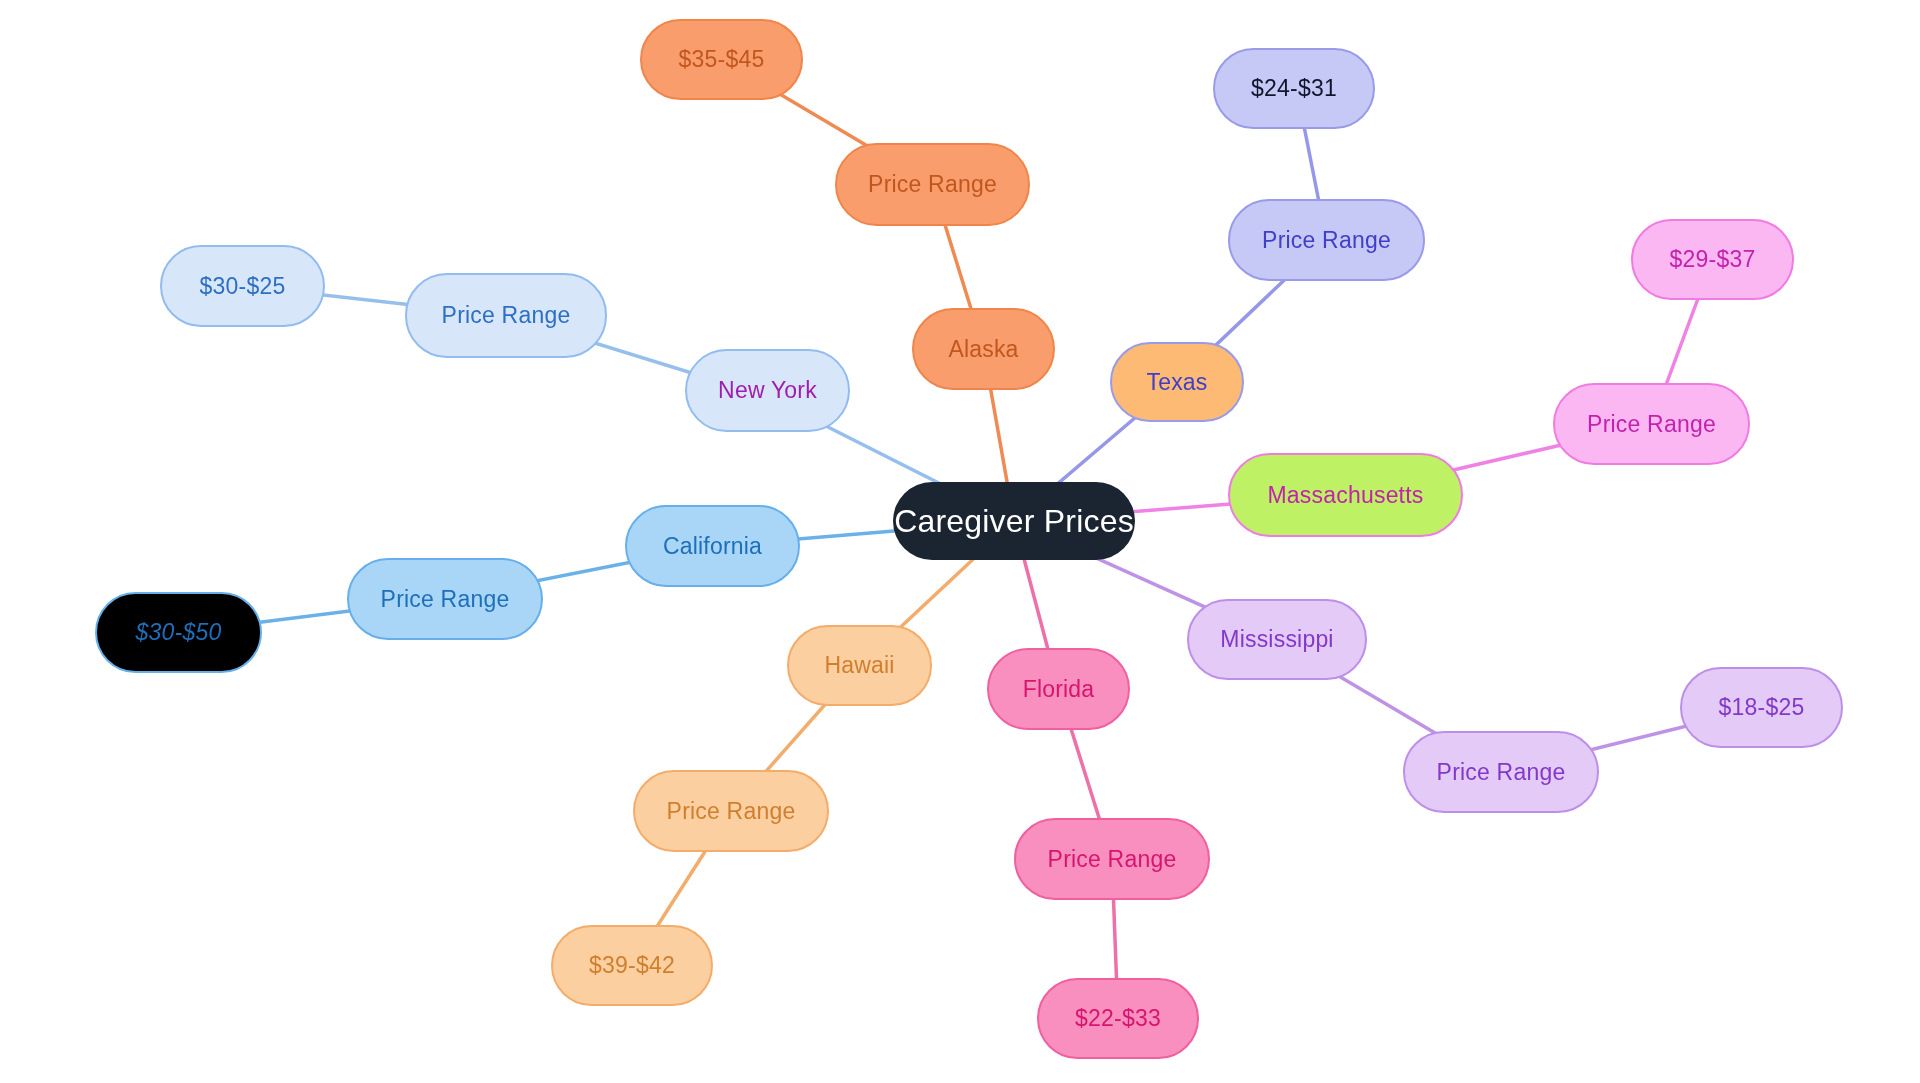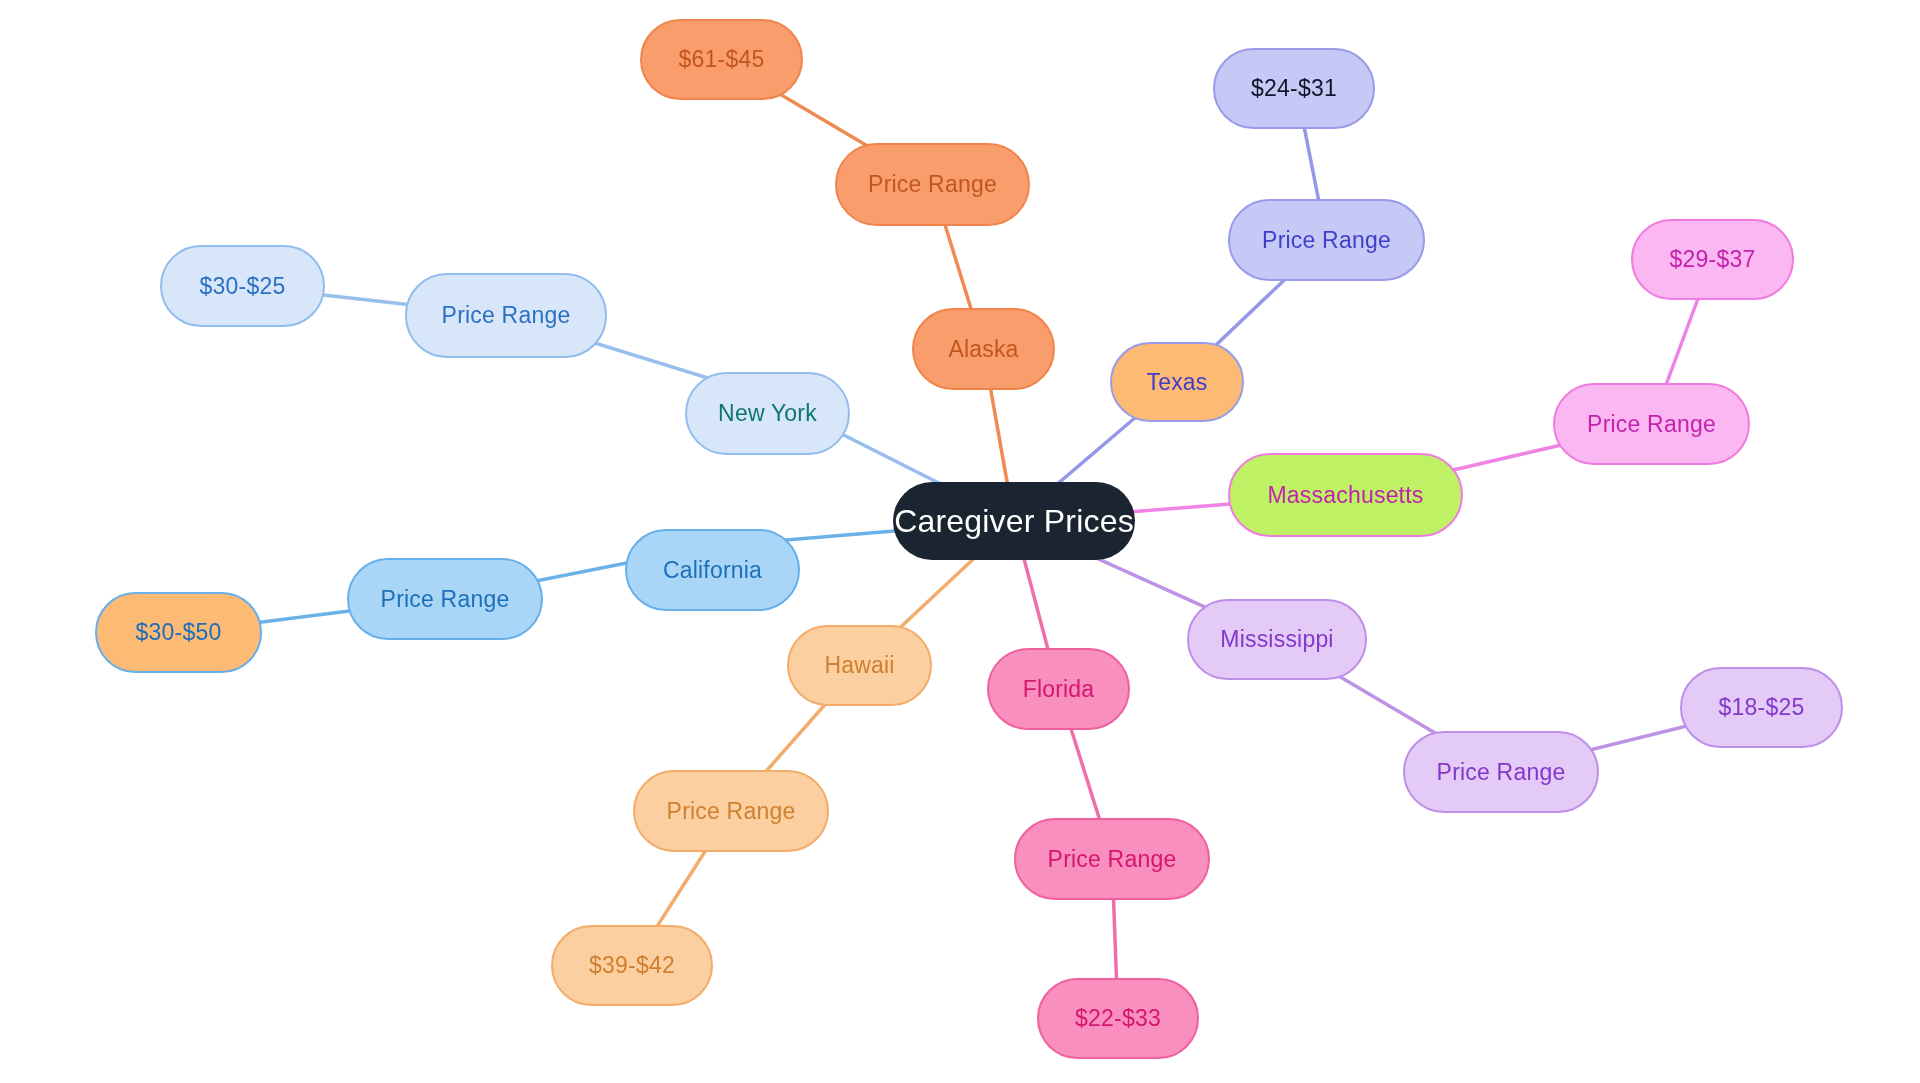--- a/index.html
+++ b/index.html
@@ -68,29 +68,29 @@
       <line x1="1277" y1="639.5" x2="1501" y2="772" stroke="#BE93E6" stroke-width="3.5" stroke-linecap="round"></line>
       <line x1="1501" y1="772" x2="1761.5" y2="707.5" stroke="#BE93E6" stroke-width="3.5" stroke-linecap="round"></line>
       <line x1="1014" y1="521" x2="1058.5" y2="689" stroke="#EF6FA9" stroke-width="3.5" stroke-linecap="round"></line>
       <line x1="1058.5" y1="689" x2="1112" y2="859" stroke="#EF6FA9" stroke-width="3.5" stroke-linecap="round"></line>
       <line x1="1112" y1="859" x2="1118" y2="1018.5" stroke="#EF6FA9" stroke-width="3.5" stroke-linecap="round"></line>
       <line x1="1014" y1="521" x2="859.5" y2="665.5" stroke="#F3AC6C" stroke-width="3.5" stroke-linecap="round"></line>
       <line x1="859.5" y1="665.5" x2="731" y2="811" stroke="#F3AC6C" stroke-width="3.5" stroke-linecap="round"></line>
       <line x1="731" y1="811" x2="632" y2="965.5" stroke="#F3AC6C" stroke-width="3.5" stroke-linecap="round"></line>
     </svg>
   <div class="node center" id="center-node" style="left: 893px; top: 482px; width: 242px; height: 78px; background: rgb(27, 36, 49); color: rgb(255, 255, 255);">Caregiver Prices</div>
-<div class="node" style="left: 685px; top: 372px; width: 165px; height: 83px; background: rgb(215, 231, 249); border-color: rgb(146, 188, 238); color: #0f766e;">New York</div>
+<div class="node" style="left: 685px; top: 349px; width: 165px; height: 83px; background: rgb(215, 231, 249); border-color: rgb(146, 188, 238); color: #a21caf;">New York</div>
     <div class="node" style="left: 405px; top: 273px; width: 202px; height: 85px; background: rgb(215, 231, 249); border-color: rgb(146, 188, 238); color: rgb(45, 111, 195);">Price Range</div>
     <div class="node" style="left: 160px; top: 245px; width: 165px; height: 82px; background: rgb(215, 231, 249); border-color: rgb(146, 188, 238); color: rgb(45, 111, 195);">$30-$25</div>
-    <div class="node" style="left: 625px; top: 505px; width: 175px; height: 82px; background: rgb(169, 214, 246); border-color: rgb(102, 175, 234); color: rgb(30, 111, 185); margin-top: 24px;">California</div>
+    <div class="node" style="left: 625px; top: 505px; width: 175px; height: 82px; background: rgb(169, 214, 246); border-color: rgb(102, 175, 234); color: rgb(30, 111, 185);">California</div>
     <div class="node" style="left: 347px; top: 558px; width: 196px; height: 82px; background: rgb(169, 214, 246); border-color: rgb(102, 175, 234); color: rgb(30, 111, 185);">Price Range</div>
-    <div class="node" style="left: 95px; top: 592px; width: 167px; height: 81px; background: #fdba74; border-color: rgb(102, 175, 234); color: rgb(30, 111, 185);">$30-$50</div>
+    <div class="node" style="left: 95px; top: 592px; width: 167px; height: 81px; background: #000000; border-color: rgb(102, 175, 234); color: rgb(30, 111, 185); font-style: italic;">$30-$50</div>
     <div class="node" style="left: 912px; top: 308px; width: 143px; height: 82px; background: rgb(249, 157, 108); border-color: rgb(240, 133, 76); color: rgb(194, 87, 30);">Alaska</div>
     <div class="node" style="left: 835px; top: 143px; width: 195px; height: 83px; background: rgb(249, 157, 108); border-color: rgb(240, 133, 76); color: rgb(194, 87, 30);">Price Range</div>
-    <div class="node" style="left: 640px; top: 19px; width: 163px; height: 81px; background: rgb(249, 157, 108); border-color: rgb(240, 133, 76); color: rgb(194, 87, 30);">$61-$45</div>
+    <div class="node" style="left: 640px; top: 19px; width: 163px; height: 81px; background: rgb(249, 157, 108); border-color: rgb(240, 133, 76); color: rgb(194, 87, 30);">$35-$45</div>
     <div class="node" style="left: 1110px; top: 342px; width: 134px; height: 80px; background: #fdba74; border-color: rgb(153, 155, 232); color: rgb(63, 63, 201);">Texas</div>
     <div class="node" style="left: 1228px; top: 199px; width: 197px; height: 82px; background: rgb(198, 200, 246); border-color: rgb(153, 155, 232); color: rgb(63, 63, 201);">Price Range</div>
     <div class="node" style="left: 1213px; top: 48px; width: 162px; height: 81px; background: rgb(198, 200, 246); border-color: rgb(153, 155, 232); color: #0f172a;">$24-$31</div>
     <div class="node" style="left: 1228px; top: 453px; width: 235px; height: 84px; background: #bef264; border-color: rgb(240, 124, 226); color: rgb(194, 35, 172);">Massachusetts</div>
     <div class="node" style="left: 1553px; top: 383px; width: 197px; height: 82px; background: rgb(251, 183, 242); border-color: rgb(240, 124, 226); color: rgb(194, 35, 172);">Price Range</div>
     <div class="node" style="left: 1631px; top: 219px; width: 163px; height: 81px; background: rgb(251, 183, 242); border-color: rgb(240, 124, 226); color: rgb(194, 35, 172);">$29-$37</div>
     <div class="node" style="left: 1187px; top: 599px; width: 180px; height: 81px; background: rgb(227, 202, 247); border-color: rgb(190, 143, 232); color: rgb(131, 56, 201);">Mississippi</div>
     <div class="node" style="left: 1403px; top: 731px; width: 196px; height: 82px; background: rgb(227, 202, 247); border-color: rgb(190, 143, 232); color: rgb(131, 56, 201);">Price Range</div>
     <div class="node" style="left: 1680px; top: 667px; width: 163px; height: 81px; background: rgb(227, 202, 247); border-color: rgb(190, 143, 232); color: rgb(131, 56, 201); text-align: right;">$18-$25</div>
     <div class="node" style="left: 987px; top: 648px; width: 143px; height: 82px; background: rgb(249, 143, 191); border-color: rgb(240, 96, 159); color: rgb(214, 21, 111);">Florida</div>

